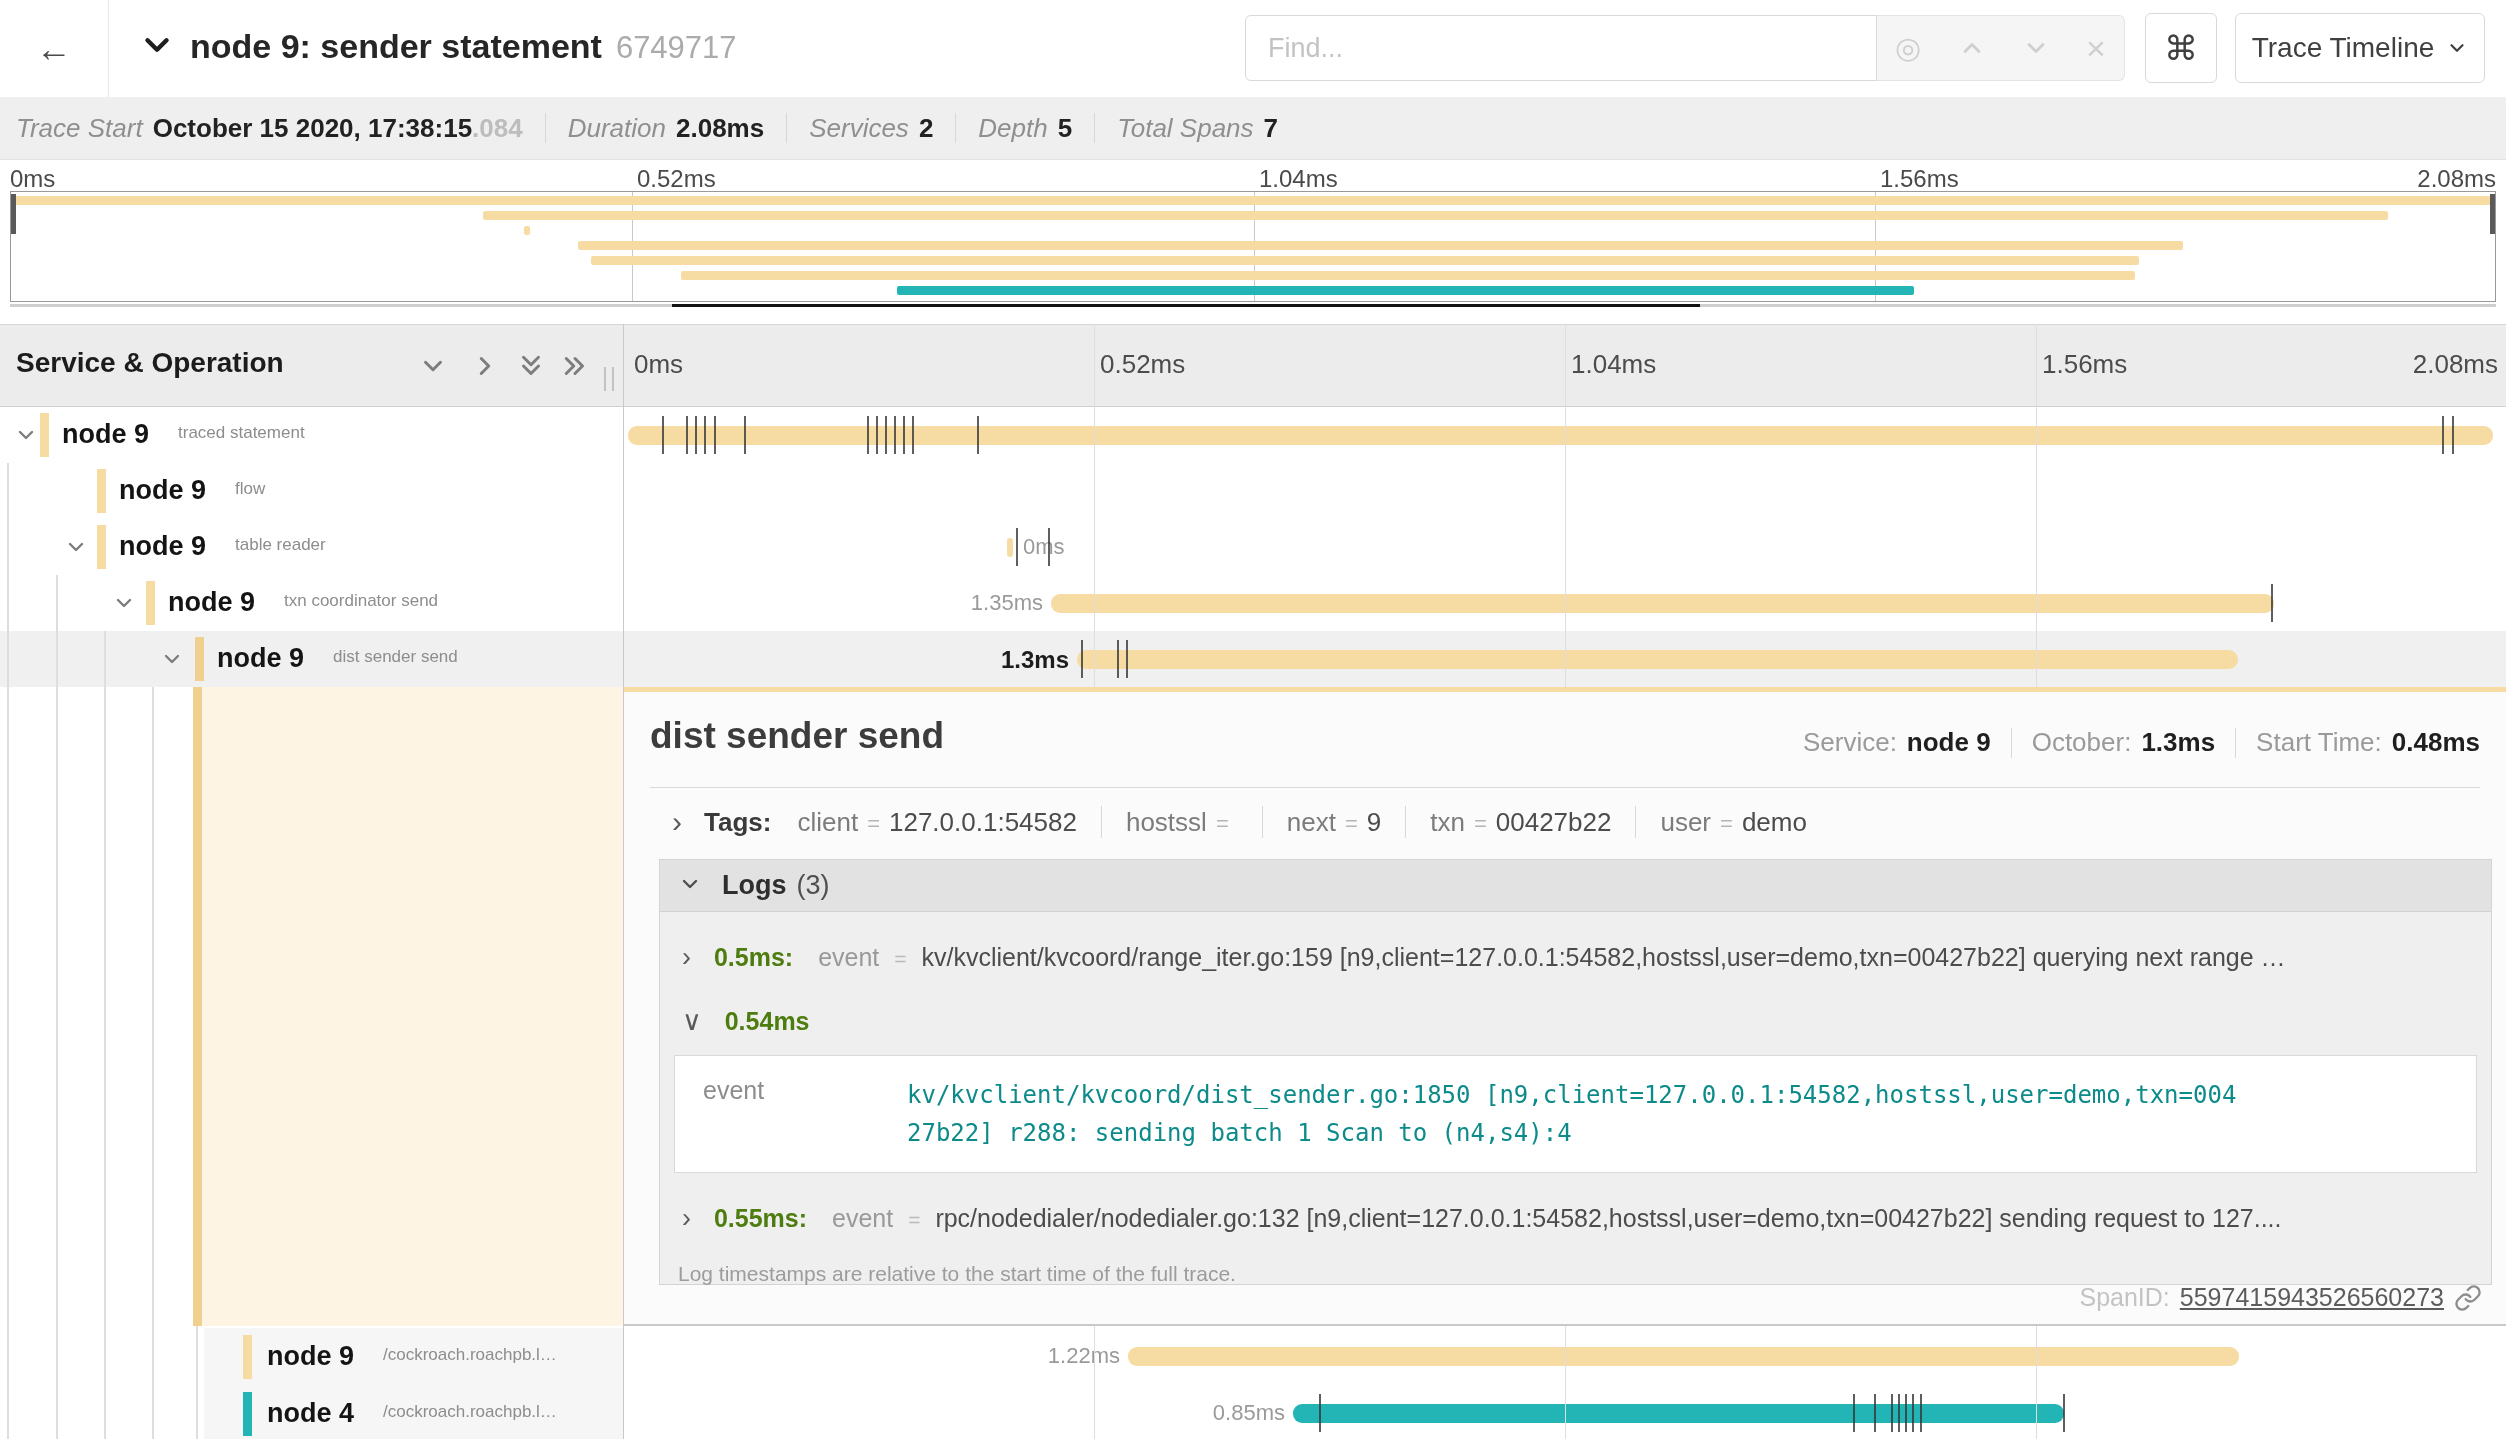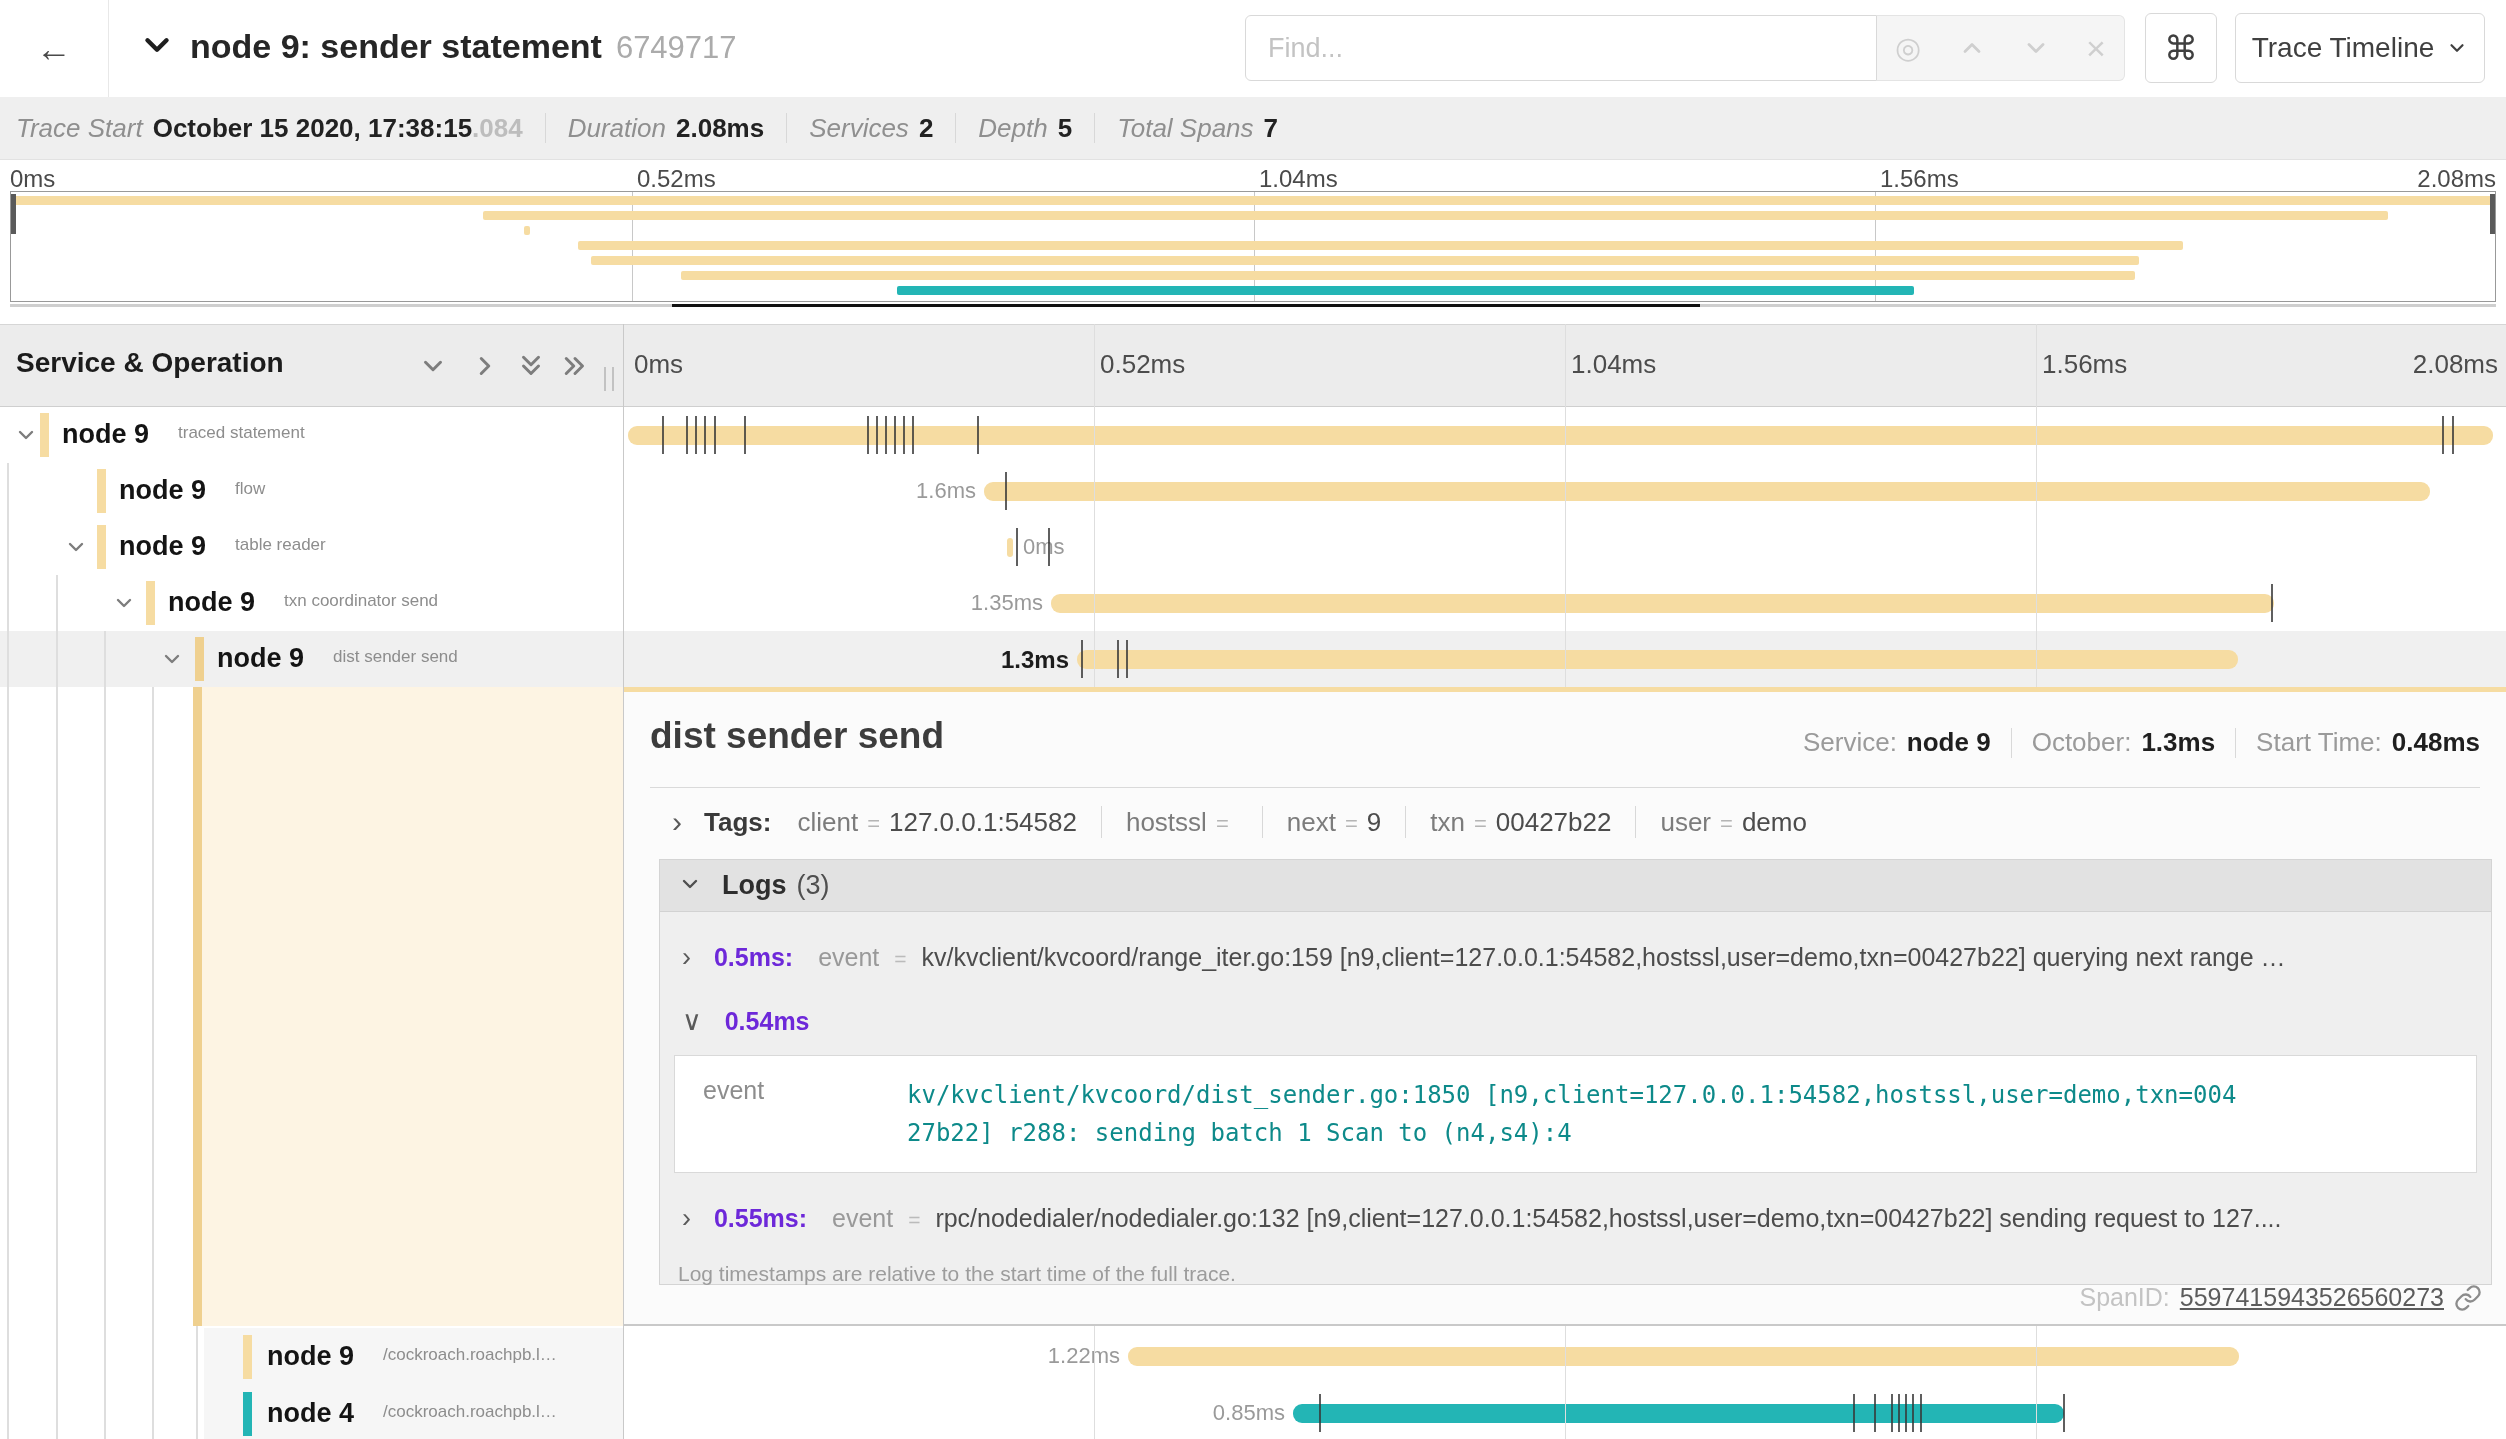--- a/index.html
+++ b/index.html
@@ -92,21 +92,21 @@
   .tag-val { color:#4c4c4c; }
   .tag-sep { width:1px; height:32px; background:#d8d8d8; margin:0 24px; align-self:center; }
 
   .logs-box { position:absolute; left:36px; top:172px; width:1833px; height:426px; border:1px solid #d4d4d4; background:#efefef; }
   .logs-head { height:52px; background:#e2e2e2; border-bottom:1px solid #d2d2d2; display:flex; align-items:center; cursor:pointer; }
   .logs-twisty { color:#4f4f4f; margin:0 20px 0 18px; }
   .logs-title { font-weight:bold; color:#2e2e2e; font-size:27px; }
   .logs-count { color:#4f4f4f; font-size:27px; margin-left:10px; }
   .log-line { margin:30px 30px 0 22px; font-size:25px; white-space:nowrap; overflow:hidden; text-overflow:ellipsis; cursor:pointer; }
   .log-tw { color:#5a5a5a; font-size:27px; margin-right:16px; }
-  .log-time { font-weight:bold; color:#6d28d9; margin-right:18px;margin-top:35px; }
+  .log-time { font-weight:bold; color:#4d7c0f; margin-right:18px;margin-top:35px; }
   .log-key { color:#999; margin-right:8px; }
   .log-eq { color:#bbb; font-size:21px; margin-right:8px; }
   .log-val { color:#4c4c4c; }
   .log-exp-head { margin:32px 0 0 22px; font-size:25px; cursor:pointer; }
   .log-white { margin:18px 14px 0 14px; background:#fff; border:1px solid #d9d9d9; padding:20px 0; display:flex; }
   .lk { width:232px; padding-left:28px; font-size:25px; color:#8d8d8d; }
   .lv { width:1338px; font-family:"DejaVu Sans Mono", monospace; font-size:24px; line-height:38px; color:#0d8a8a; word-break:break-all; }
   .logs-footer { margin:28px 0 0 18px; font-size:21px; color:#9c9c9c; }
   .spanid-row { position:absolute; right:24px; bottom:12px; display:flex; align-items:center; gap:10px; font-size:25px; }
   .spanid-label { color:#c3c3c3; }
@@ -303,25 +303,20 @@
         <div class="btick" style="left:121px"></div>
       <div class="btick" style="left:244px"></div>
         <div class="btick" style="left:253px"></div>
         <div class="btick" style="left:262px"></div>
       <div class="btick" style="left:271px"></div>
         <div class="btick" style="left:280px"></div>
         <div class="btick" style="left:289px"></div>
       <div class="btick" style="left:354px"></div>
         <div class="btick" style="left:1819px"></div>
         <div class="btick" style="left:1829px"></div>
-    </div>
-    <div class="trow" style="top:143px">
-      <div class="dur" style="left:193px">1.6ms</div>
-      <div class="bar tanbg" style="left:361px;width:1446px"></div>
-      <div class="btick" style="left:382px"></div>
     </div>
     <div class="trow" style="top:199px">
       <div class="bar tanbg" style="left:384px;width:6px"></div>
       <div class="btick" style="left:393px"></div>
         <div class="btick" style="left:425px"></div>
       <div class="dur-after" style="left:400px">0ms</div>
     </div>
     <div class="trow" style="top:255px">
       <div class="dur" style="left:260px">1.35ms</div>
       <div class="bar tanbg" style="left:428px;width:1223px"></div>

